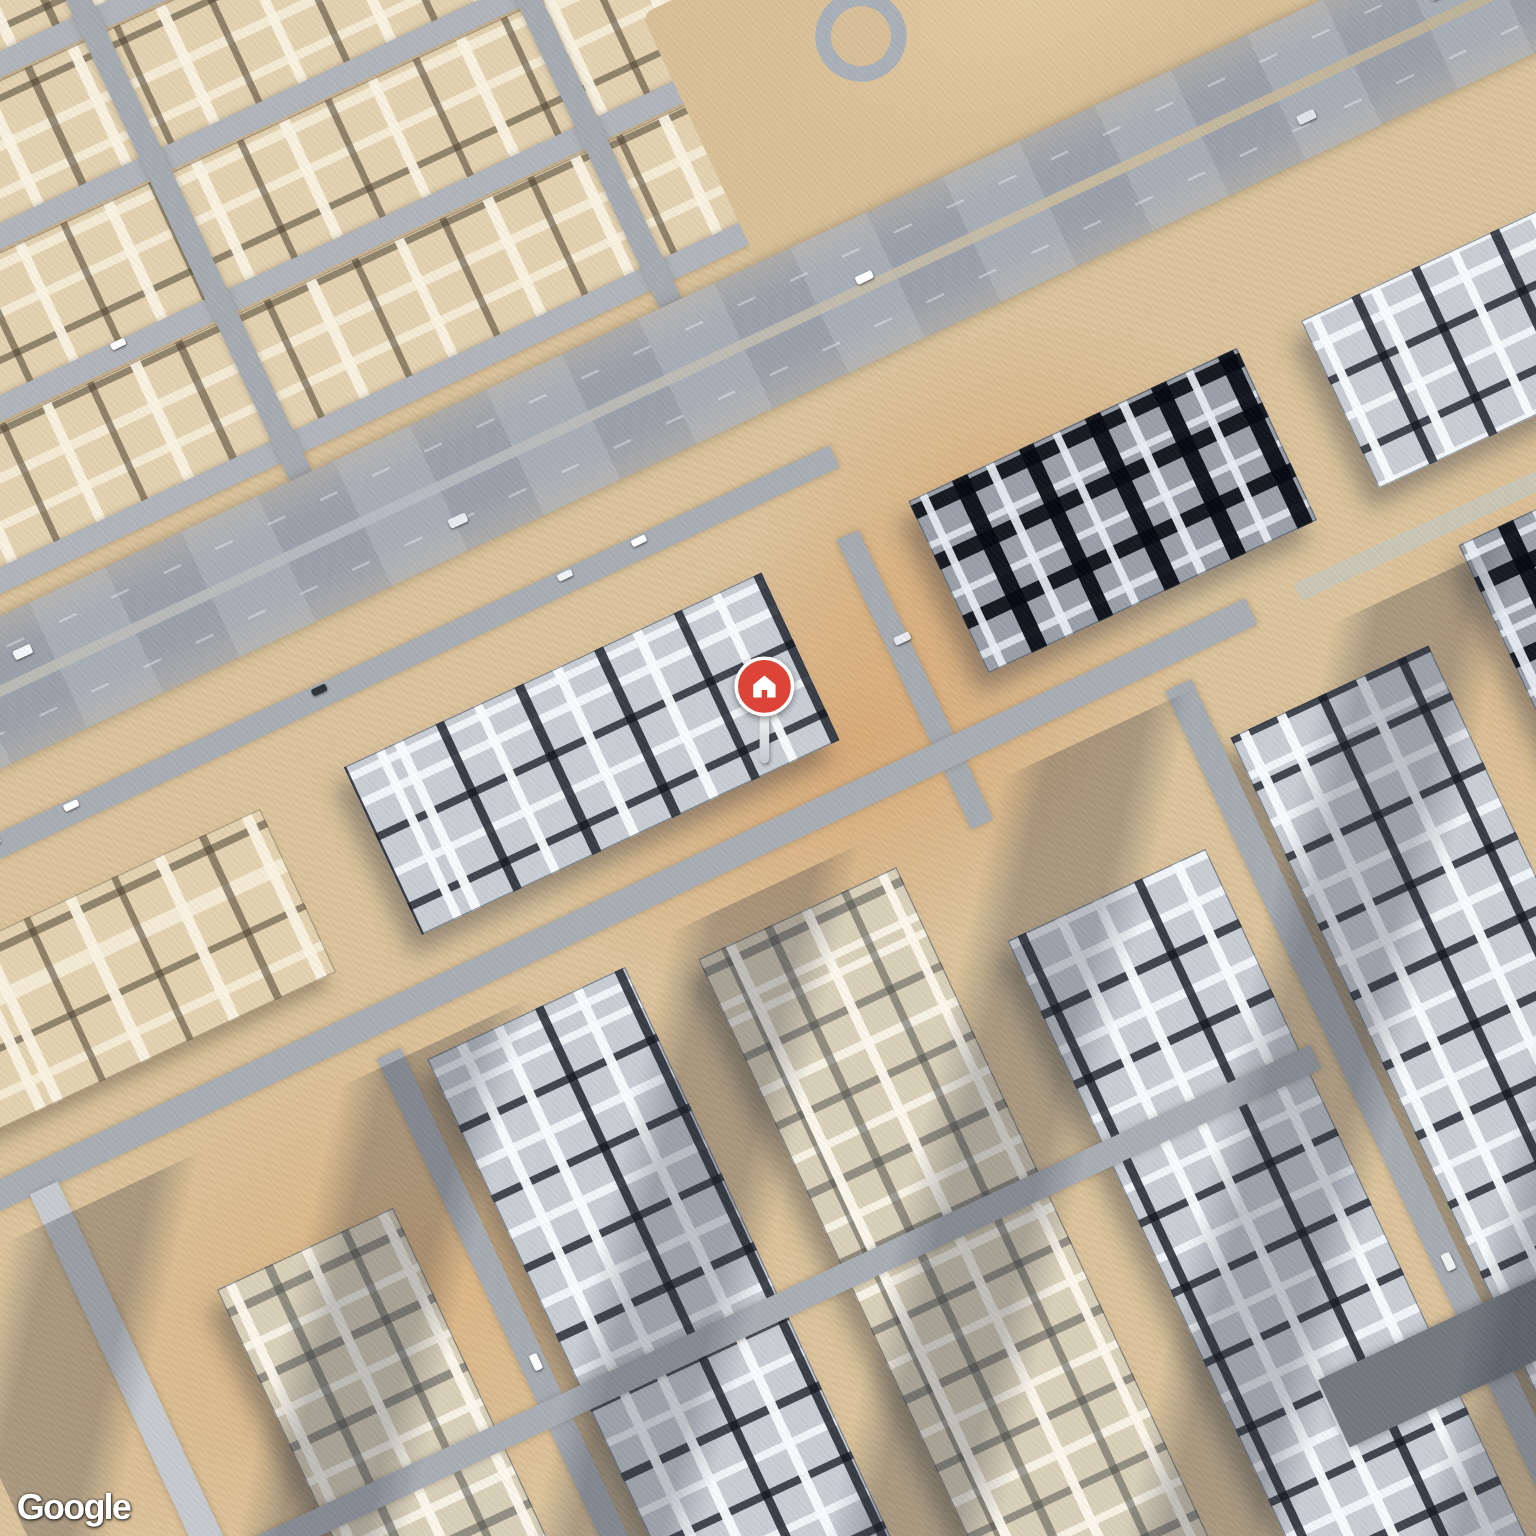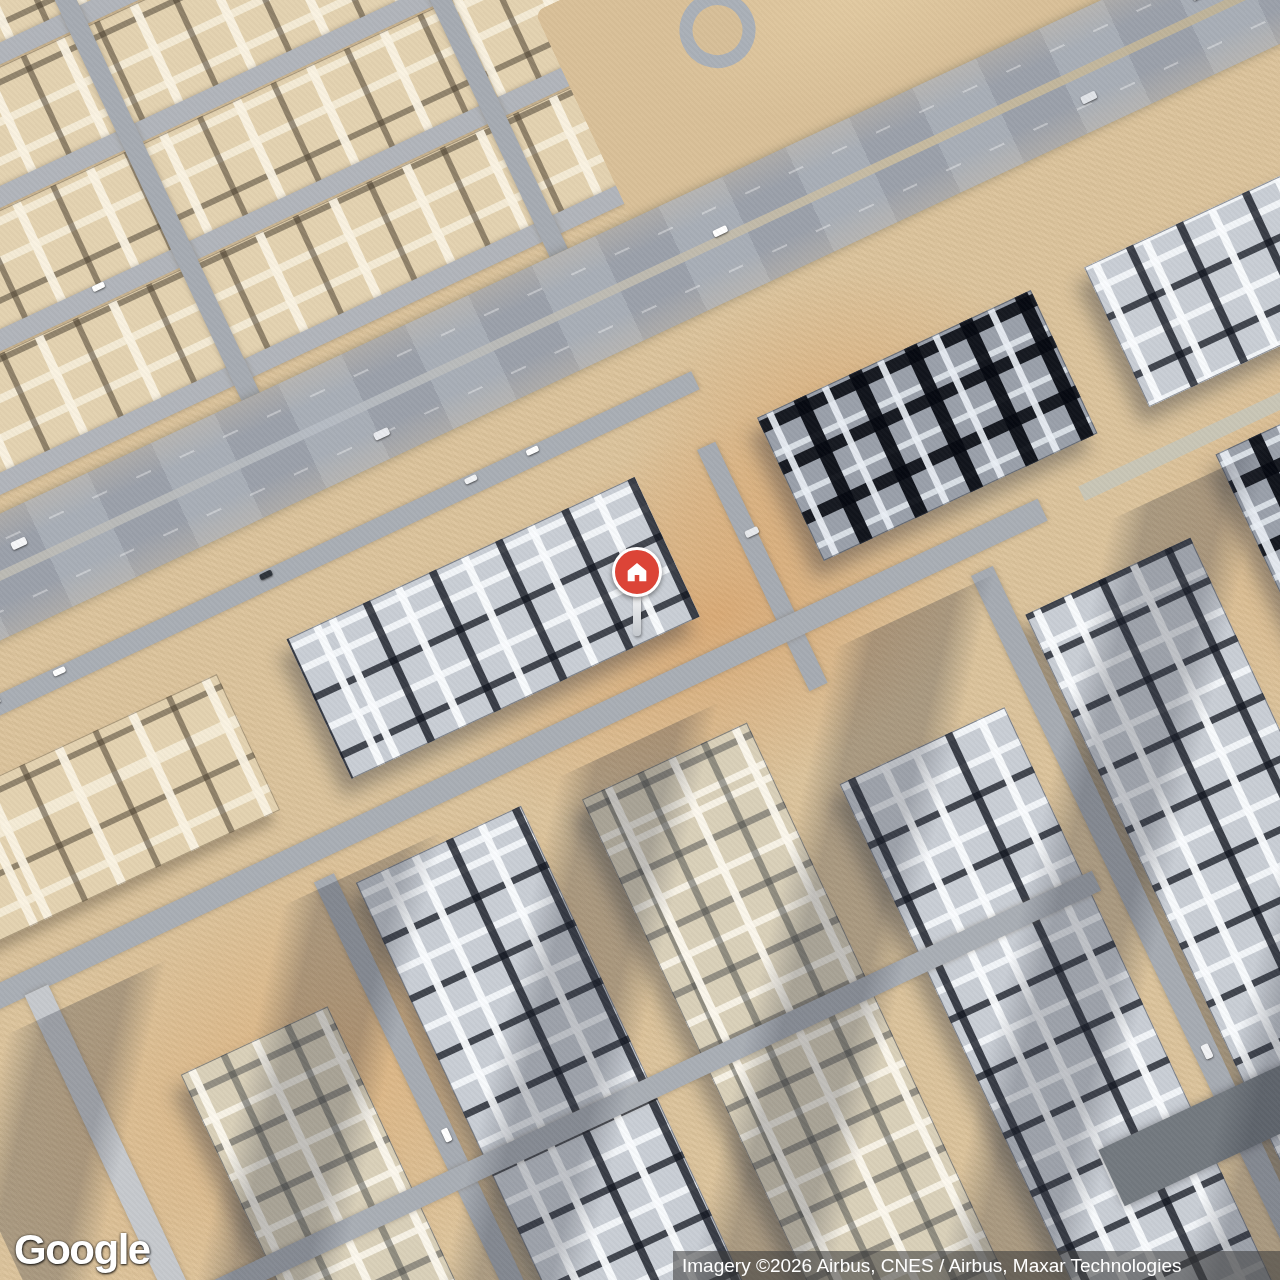--- a/index.html
+++ b/index.html
@@ -100,21 +100,21 @@
     border-radius:4px;box-shadow:1px 2px 3px rgba(0,0,0,.35);
   }
   .marker-head{
     position:absolute;left:-25px;top:-25px;width:50px;height:50px;box-sizing:border-box;
     background:#dc4437;border:3px solid #fff;border-radius:50%;
     box-shadow:0 2px 5px rgba(0,0,0,.45);
     display:flex;align-items:center;justify-content:center;
   }
   .google-logo{
     position:absolute;left:14px;bottom:6px;z-index:40;
-    color:#fff;font-size:42px;font-weight:bold;letter-spacing:-1.5px;
+    color:#fff;font-size:30px;font-weight:bold;letter-spacing:-1.5px;
     text-shadow:0 1px 3px rgba(0,0,0,.65), 0 0 2px rgba(0,0,0,.5), 1px 1px 2px rgba(0,0,0,.45);
     cursor:pointer;
   }
   .attribution{
     position:absolute;right:0;bottom:0;z-index:40;height:29px;width:607px;box-sizing:border-box;
     background:rgba(62,62,62,.58);color:#fff;font-size:19px;line-height:29px;
     padding-left:9px;white-space:nowrap;overflow:hidden;letter-spacing:0;
   }
   .grain{position:absolute;inset:0;z-index:20;pointer-events:none;
     background:repeating-linear-gradient(47deg, rgba(255,255,255,.018) 0 2px, rgba(0,0,0,.018) 2px 4px);}
@@ -188,15 +188,14 @@
       <span style="display:flex;">
         <svg width="26" height="26" viewBox="0 0 24 24">
           <path d="M12 3.6 L20.6 10.8 V20.6 H14.1 V14.7 H9.9 V20.6 H3.4 V10.8 Z" fill="#ffffff"></path>
         </svg>
       </span>
     </div>
   </div>
 
   <div class="google-logo">Google</div>
 
-  <div class="attribution">Imagery ©2026 Airbus, CNES / Airbus, Maxar Technologies</div>
 
 </div>
 
 </body></html>

